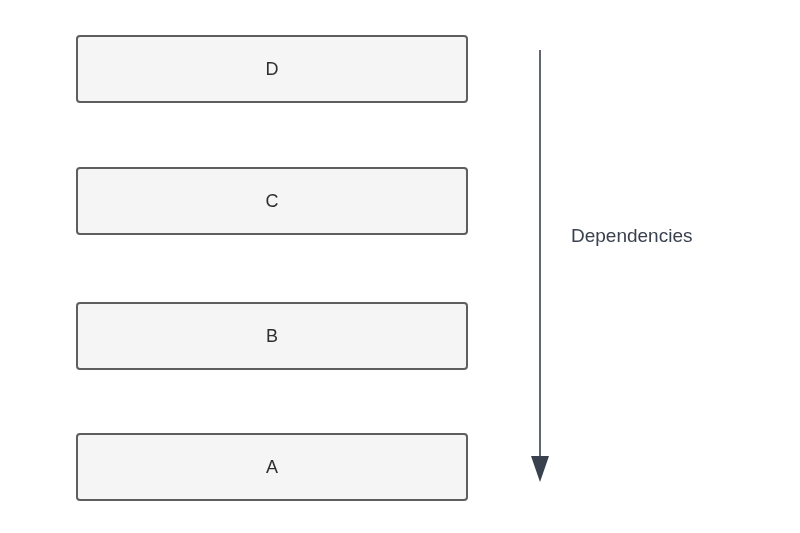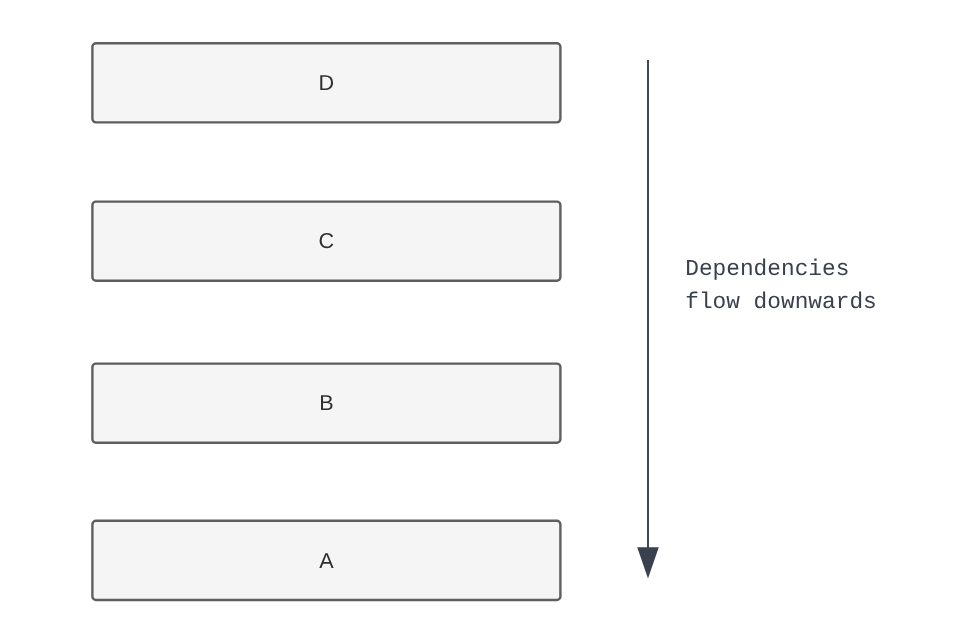--- a/index.html
+++ b/index.html
@@ -34,26 +34,25 @@
   .node-a { top: 433px; }
   .arrow-overlay {
     position: absolute;
     left: 0; top: 0;
     width: 800px; height: 533px;
     pointer-events: none;
   }
   .annotation {
     position: absolute;
     left: 571px;
-    top: 210px;
+    top: 222px;
     font-size: 19px;
     line-height: 28px;
     color: #3a414e;
     white-space: nowrap;
-    font-family: Liberation Mono, monospace;
   }
 </style>
 </head>
 <body>
 
 <div class="canvas">
 
   <div class="node node-d">
     <span>D</span>
   </div>
@@ -70,16 +69,15 @@
     <span>A</span>
   </div>
 
   <svg class="arrow-overlay" viewBox="0 0 800 533" xmlns="http://www.w3.org/2000/svg">
     <line x1="540" y1="50" x2="540" y2="460" stroke-width="1.6" stroke="#3a414e"></line>
     <polygon points="531,456 549,456 540,482" fill="#3a414e"></polygon>
   </svg>
 
   <div class="annotation">
     <div>Dependencies</div>
-    <div>flow downwards</div>
   </div>
 
 </div>
 
 </body></html>

